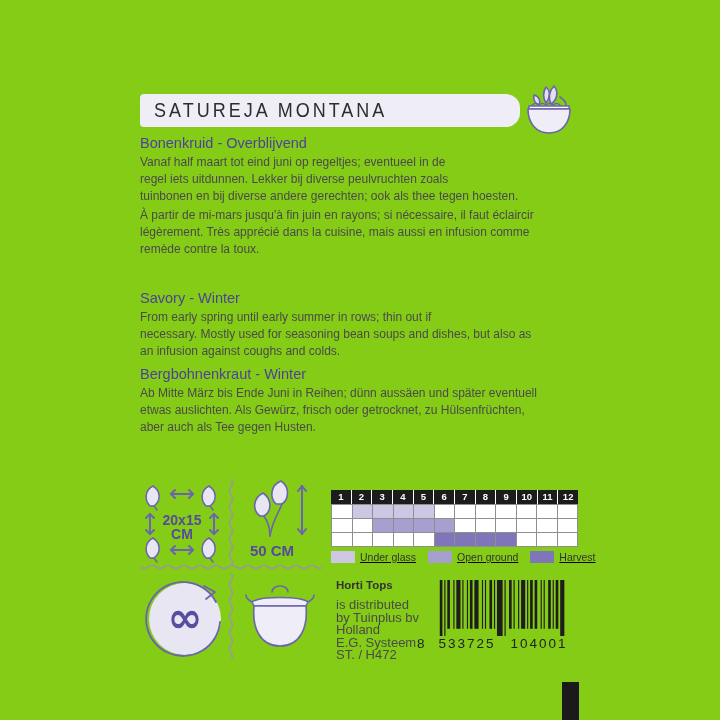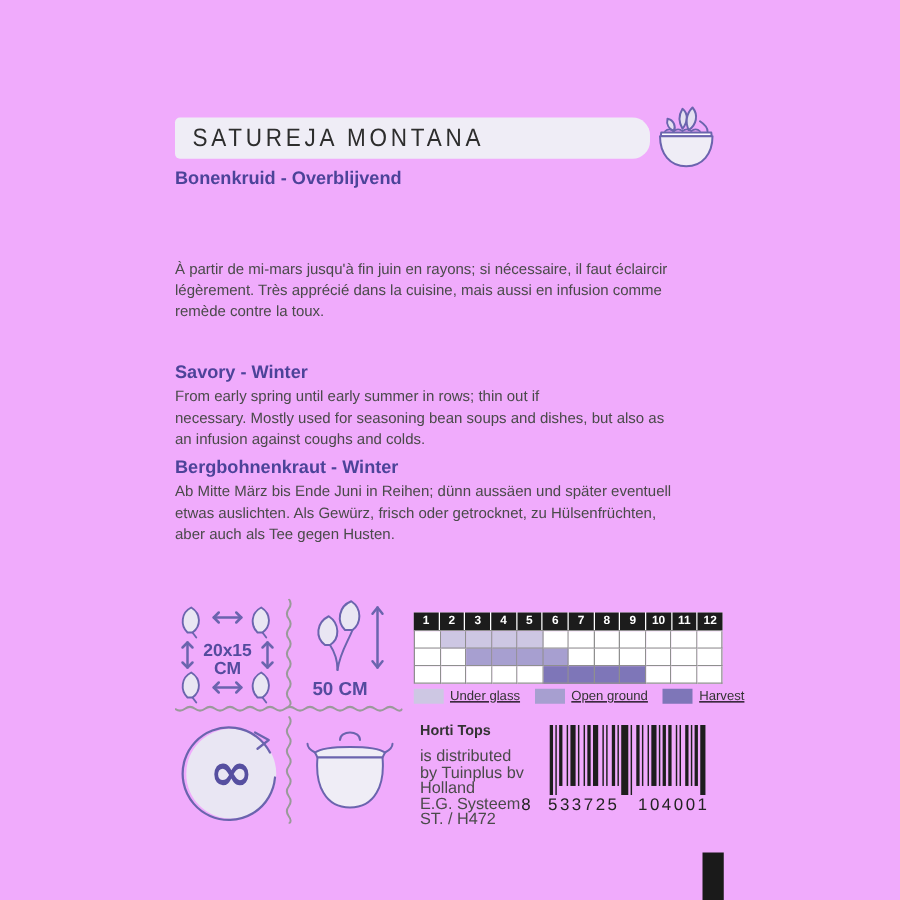--- a/index.html
+++ b/index.html
@@ -1,28 +1,28 @@
 <!DOCTYPE html>
 <html><head>
 <meta charset="utf-8">
 <style>
   html,body{margin:0;padding:0;background:#ffffff;}
-  .packet{position:relative;width:720px;height:720px;background:#f0abfc;overflow:hidden;
+  .packet{position:relative;width:720px;height:720px;background:#84cc16;overflow:hidden;
           font-family:"Liberation Sans",sans-serif;}
 
   
   .banner{position:absolute;left:140px;top:94px;width:380px;height:33px;
           background:#efedf6;border-radius:4px 14px 14px 4px;display:flex;align-items:center;}
   .banner-title{margin-left:14px;font-size:18px;letter-spacing:3px;color:#2d2d2d;
                 font-weight:500;transform:scaleY(1.12);white-space:nowrap;}
   .bowl{position:absolute;left:516px;top:83px;}
 
   
   .section{position:absolute;left:140px;width:438px;}
-  .section h2{margin:0 0 3px 0;font-size:14.5px;font-weight:bold;color:#4c4399;}
+  .section h2{margin:0 0 3px 0;font-size:14.5px;font-weight:normal;color:#4c4399;}
   .section .body{font-size:12px;line-height:17px;color:#4a4a4a;white-space:pre-line;}
   .s1{top:135px}.s2{top:207px}.s3{top:290px}.s4{top:366px}
 
   
   .icon-box{position:absolute;}
   .divider{position:absolute;}
   .icon-label{fill:#544b9e;font-weight:bold;font-family:"Liberation Sans",sans-serif;}
 
   
   .calendar{position:absolute;left:331px;top:490px;width:247px;}
@@ -65,20 +65,23 @@
       <path d="M18 12 C17 16 19 20 23 22 C25 18 23 13 18 12 Z" fill="#e4e0f0"></path>
       <path d="M44 14 c3 2 6 5 6 8" fill="none"></path>
       <path d="M13 23 C13 24 12 26 14 26 L52 26 C54 26 53 24 53 23 Z" fill="#ffffff"></path>
       <path d="M12 26 L54 26 C54 40 46 50 33 50 C20 50 12 40 12 26 Z"></path>
       <path d="M16 22 c2-2 5-2 7 0 c2-2 5-2 7 0 c2-2 5-2 7 0 c2-2 5-2 7 0" fill="none" stroke-width="1.3"></path>
     </g>
   </svg>
 
   <div class="section s1">
     <h2>Bonenkruid - Overblijvend</h2>
+    <div class="body">Vanaf half maart tot eind juni op regeltjes; eventueel in de
+regel iets uitdunnen. Lekker bij diverse peulvruchten zoals
+tuinbonen en bij diverse andere gerechten; ook als thee tegen hoesten.</div>
   </div>
   <div class="section s2">
     <div class="body">À partir de mi-mars jusqu'à fin juin en rayons; si nécessaire, il faut éclaircir
 légèrement. Très apprécié dans la cuisine, mais aussi en infusion comme
 remède contre la toux.</div>
   </div>
   <div class="section s3">
     <h2>Savory - Winter</h2>
     <div class="body">From early spring until early summer in rows; thin out if
 necessary. Mostly used for seasoning bean soups and dishes, but also as

